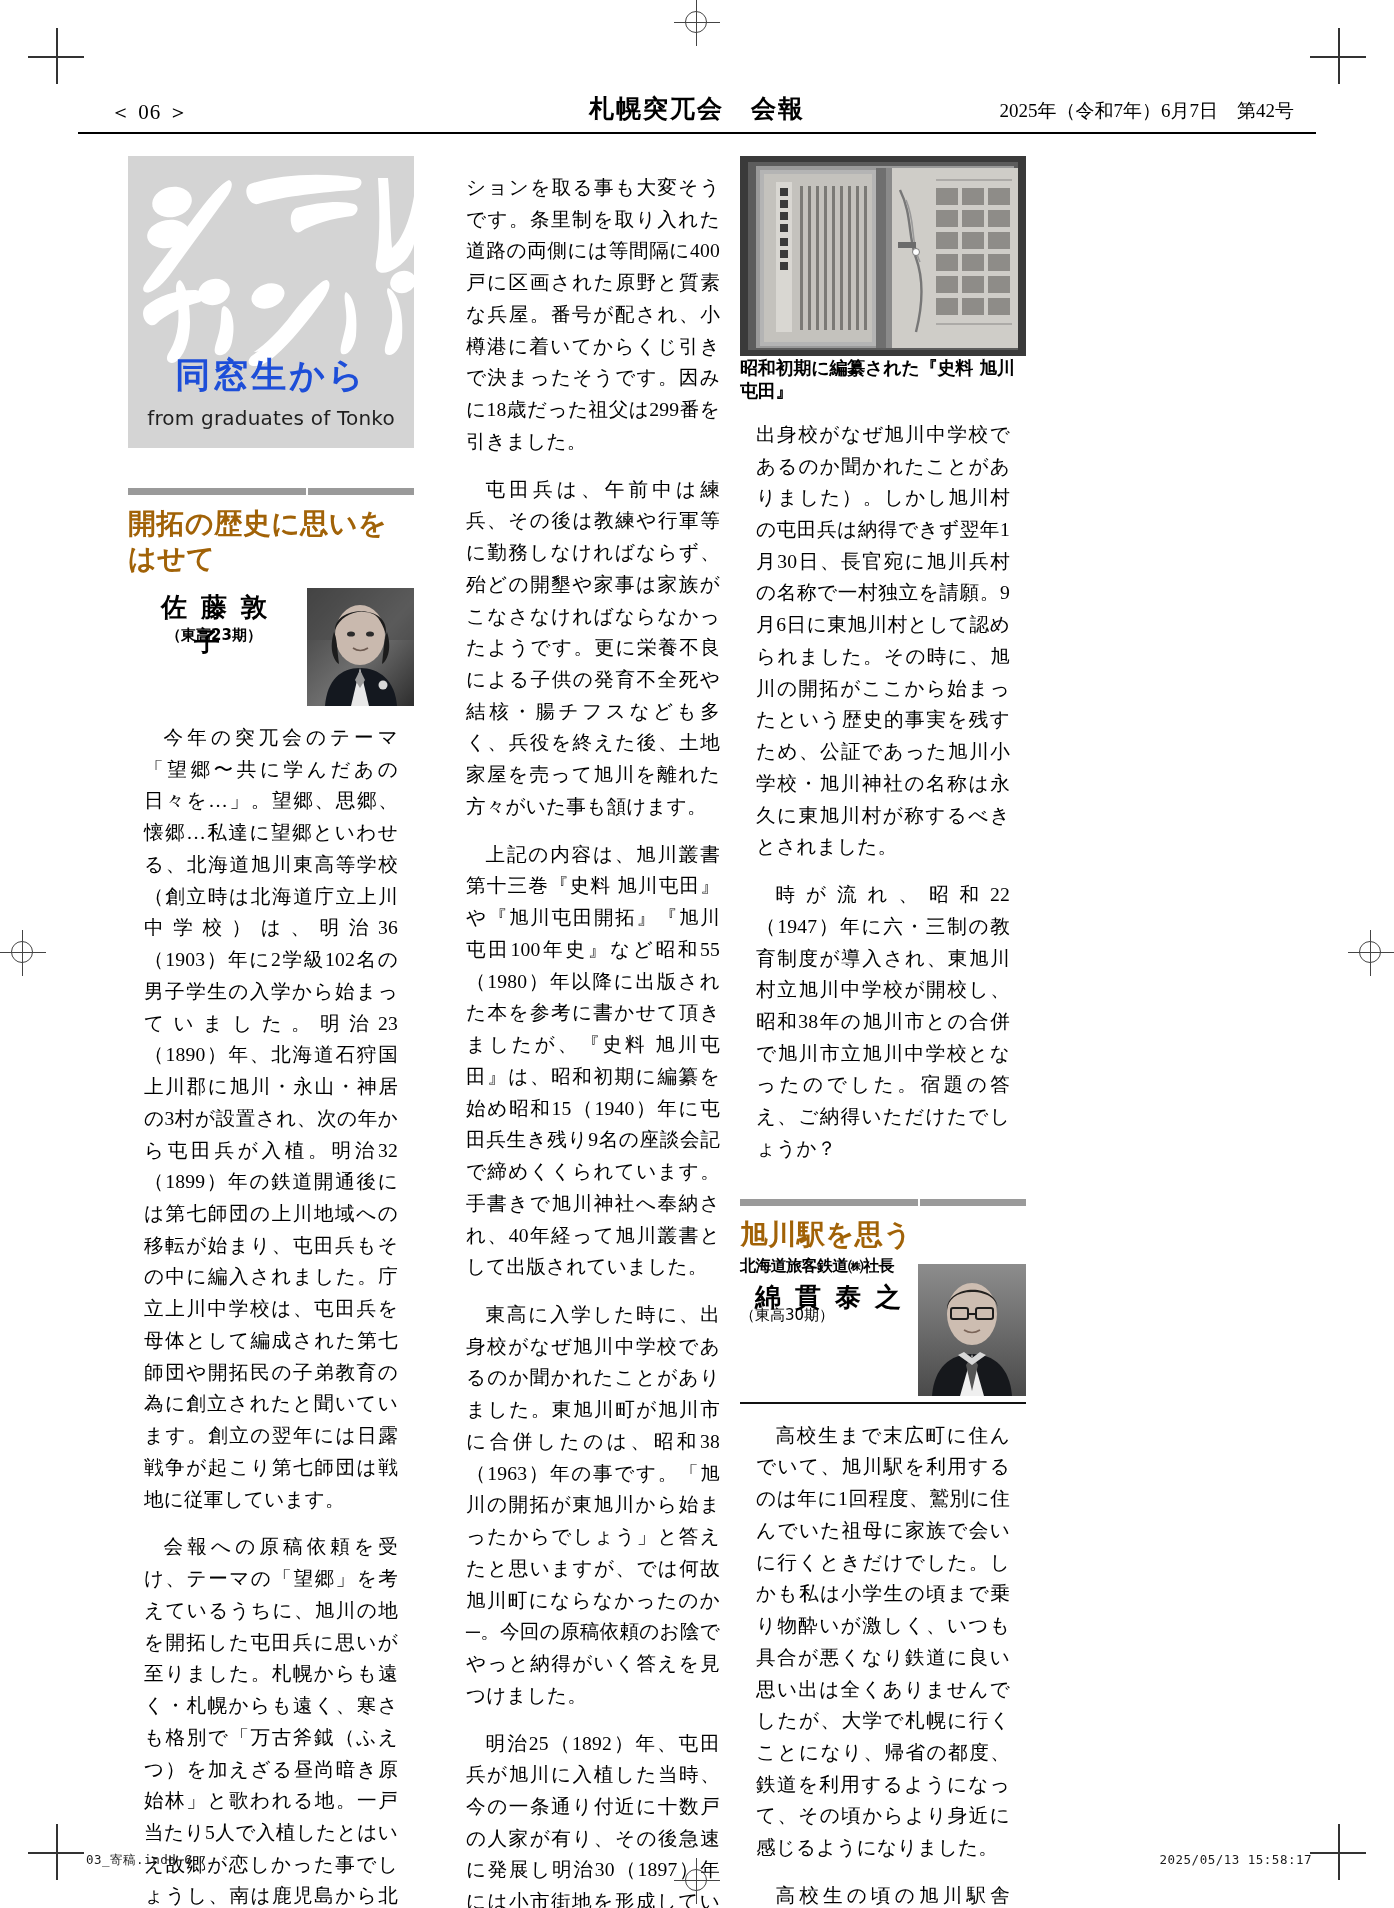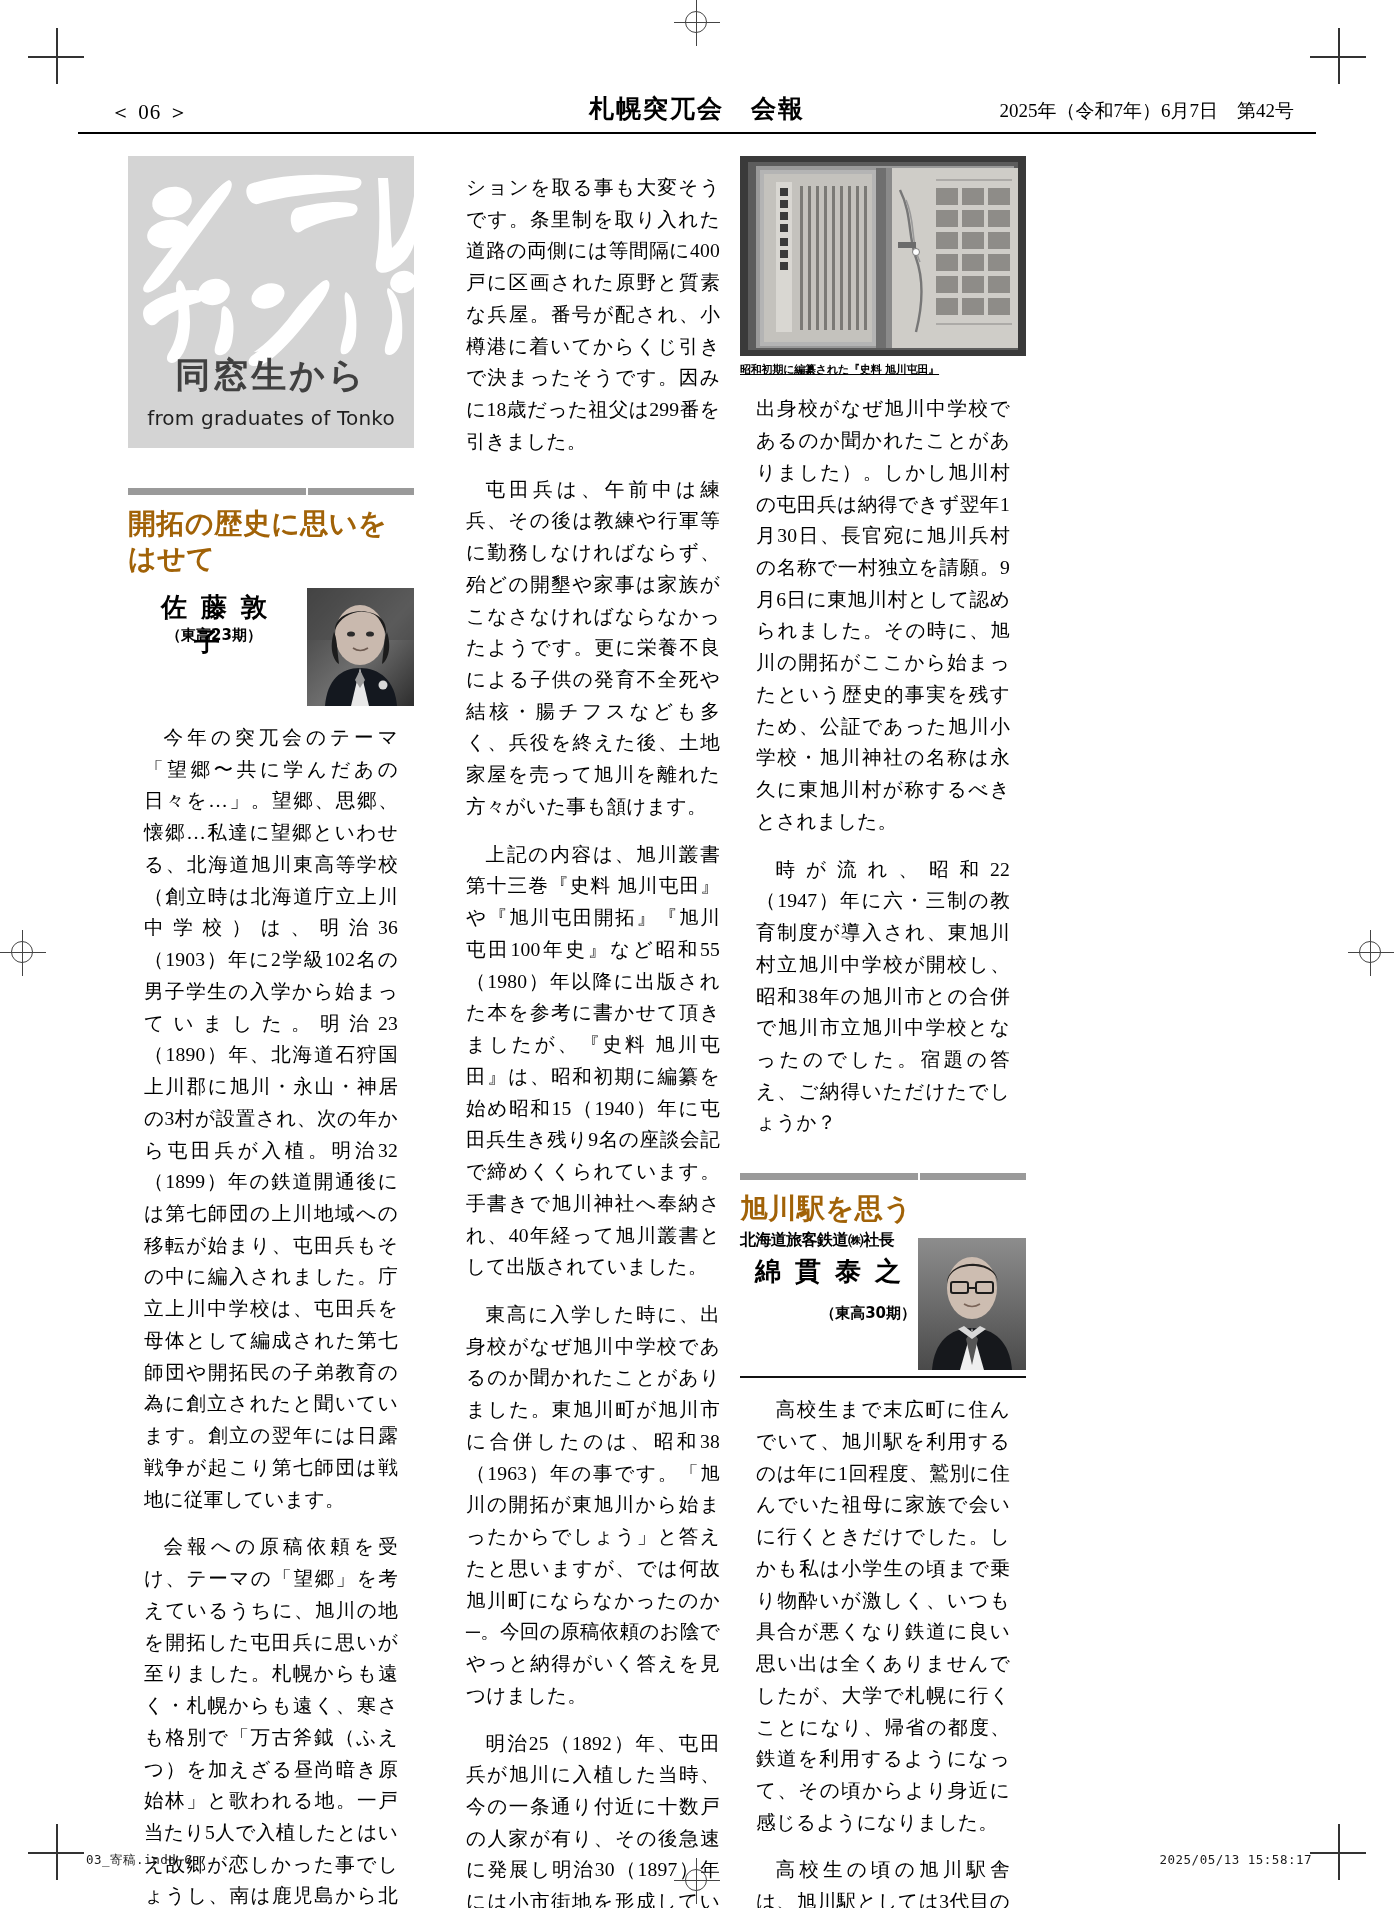--- a/index.html
+++ b/index.html
@@ -73,21 +73,21 @@
     overflow: hidden;
   }
   .brush {
     position: absolute; left: 0; top: 0; width: 286px; height: 210px;
   }
   .logo-jp {
     position: absolute; left: 0; right: 0; top: 196px;
     text-align: center;
     font-size: 35px; font-weight: 700; letter-spacing: 3px;
     font-family: "DejaVu Sans", "Liberation Sans", sans-serif;
-    color: #404040;
+    color: #1d4ed8;
   }
   .logo-en {
     position: absolute; left: 0; right: 0; top: 250px;
     text-align: center;
     font-size: 20px; letter-spacing: 0.2px;
     font-family: "DejaVu Sans", "Liberation Sans", sans-serif;
     color: #1f1f1f;
   }
 
   
@@ -139,26 +139,24 @@
   }
   .body { margin-top: 14px; }
   .body.first { margin-top: 0; }
 
   
   .figure { width: 286px; }
   .figure .ph {
     width: 286px; height: 200px; background: #8d8d8d; overflow:hidden; position:relative;
   }
   .figcap {
-    margin-top: 7px;
-    font-size: 11px; font-weight: 700;
+    font-size: 18px; font-weight: 700;
     font-family: "DejaVu Sans", "Liberation Sans", sans-serif;
     line-height: 1.3;
     letter-spacing: -0.2px;
-    text-decoration: underline;
   }
 
   
   .artdivider2 {
     margin-top: 34px;
     width: 286px; height: 7px; background: #9a9a9a; position: relative;
   }
   .artdivider2::after {
     content:""; position:absolute; left: 178px; top:0; width: 2px; height: 7px; background:#fff;
   }
@@ -169,22 +167,22 @@
     font-family: "DejaVu Sans", "Liberation Sans", sans-serif;
     letter-spacing: -0.6px;
   }
   .author2 {
     position:absolute; left:0; top: 24px; width: 176px;
     font-size: 26px; font-weight: 700;
     font-family: "DejaVu Sans", "Liberation Sans", sans-serif;
     letter-spacing: 14px; text-align:center; text-indent: 14px;
   }
   .authorsub2 {
-    position:absolute; left:0; top: 74px; width: 176px;
-    text-align:right; font-size: 15px; font-weight:700;
+    position:absolute; left:0; top: 50px; width: 176px;
+    text-align:left; font-size: 15px; font-weight:400;
     font-family: "DejaVu Sans", "Liberation Sans", sans-serif;
   }
   .portrait2 {
     position:absolute; right:0; top: 8px; width: 108px; height: 132px;
     overflow:hidden; background:#b0b0b0;
   }
   .rule2 {
     margin-top: 6px; width: 286px; height: 2px; background:#111;
   }
 

